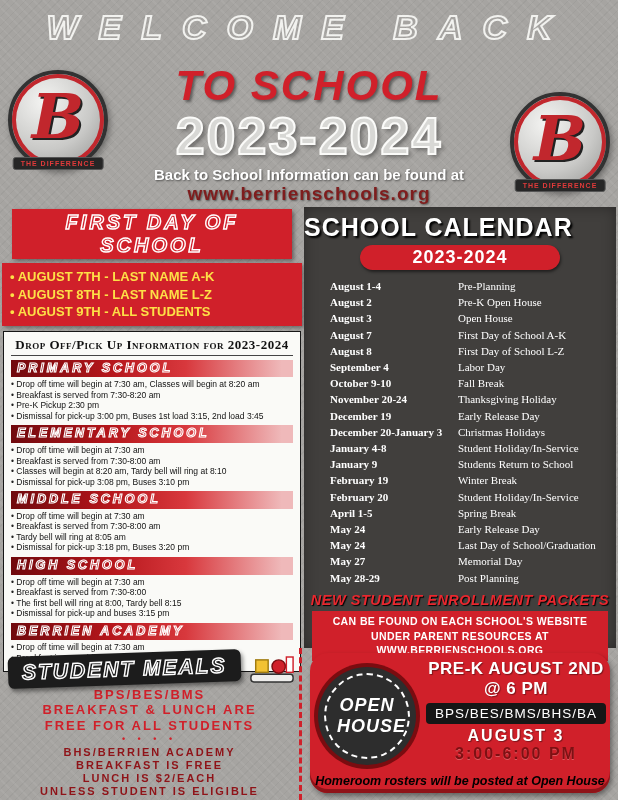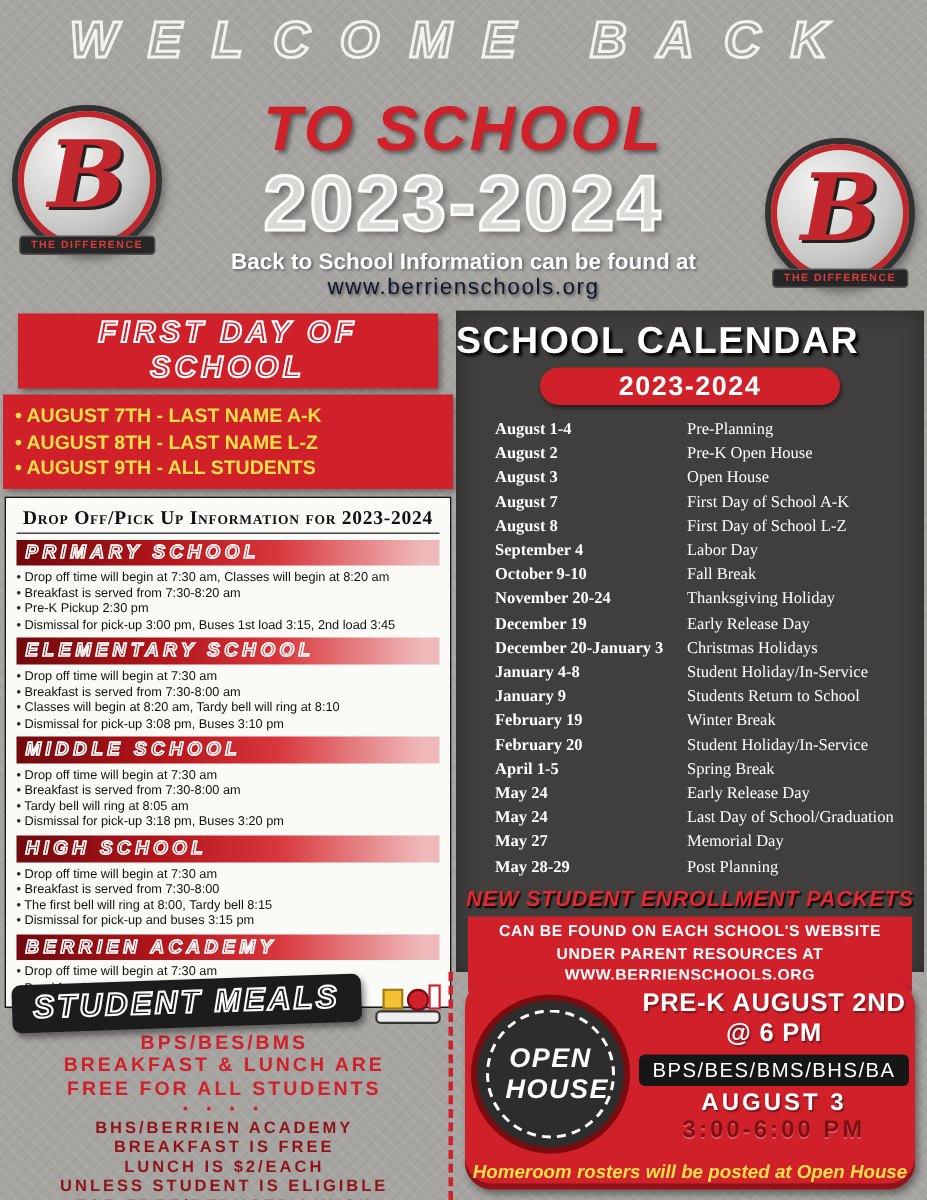--- a/index.html
+++ b/index.html
@@ -50,21 +50,21 @@
     color:#d0202a; letter-spacing:2px;
     text-shadow:2px 2px 3px rgba(0,0,0,0.45);
   }
   .year-big {
     font-size:52px; font-weight:800; line-height:1.0;
     color:#d8d8d5; -webkit-text-stroke:2px #fbfbf9;
     text-shadow:3px 3px 4px rgba(0,0,0,0.35);
     letter-spacing:2px;
   }
   .hero-info1 { margin-top:4px; color:#fff; font-weight:bold; font-size:15px; text-shadow:1px 1px 2px rgba(0,0,0,0.5); }
-  .hero-info2 { color:#0f172a; font-weight:normal; font-size:15px; letter-spacing:1px; text-shadow:1px 1px 2px rgba(0,0,0,0.5); }
+  .hero-info2 { color:#7f1d1d; font-weight:bold; font-size:19px; letter-spacing:1px; text-shadow:1px 1px 2px rgba(0,0,0,0.5); }
 
   
   .main { display:flex; height:441px; padding:0 2px; }
   .left-col { width:300px; }
   .fds-banner {
     margin:2px 10px 4px; padding:2px 0; text-align:center;
     background:#d0202a; box-shadow:2px 2px 4px rgba(0,0,0,0.4);
     font-size:20px; font-weight:800; font-style:italic; letter-spacing:3px;
   }
   .fds-box {
@@ -156,21 +156,21 @@
   .oh-schools {
     display:inline-block; margin-top:5px; background:#161616; color:#fff;
     font-weight:400; font-size:13.5px; letter-spacing:1px; padding:3px 9px;
     border-radius:4px;
     text-align:right;
   }
   .oh-date { margin-top:3px; color:#fff; font-weight:800; font-size:16px; letter-spacing:2px; text-shadow:1px 1px 1px rgba(0,0,0,0.4); }
   .oh-time { color:#7e1013; font-weight:800; font-size:16px; letter-spacing:2px; text-shadow:0 1px 0 rgba(255,255,255,0.25); }
   .oh-note {
     position:absolute; left:0; right:0; bottom:5px; text-align:center;
-    color:#fde047; font-weight:bold; font-style:italic; font-size:12.5px;
+    color:#000000; font-weight:bold; font-style:italic; font-size:12.5px;
   }
 </style>
 </head>
 <body>
 
 <div class="page">
 
   <header class="hero">
     <div class="welcome stroke">WELCOME BACK</div>
 

